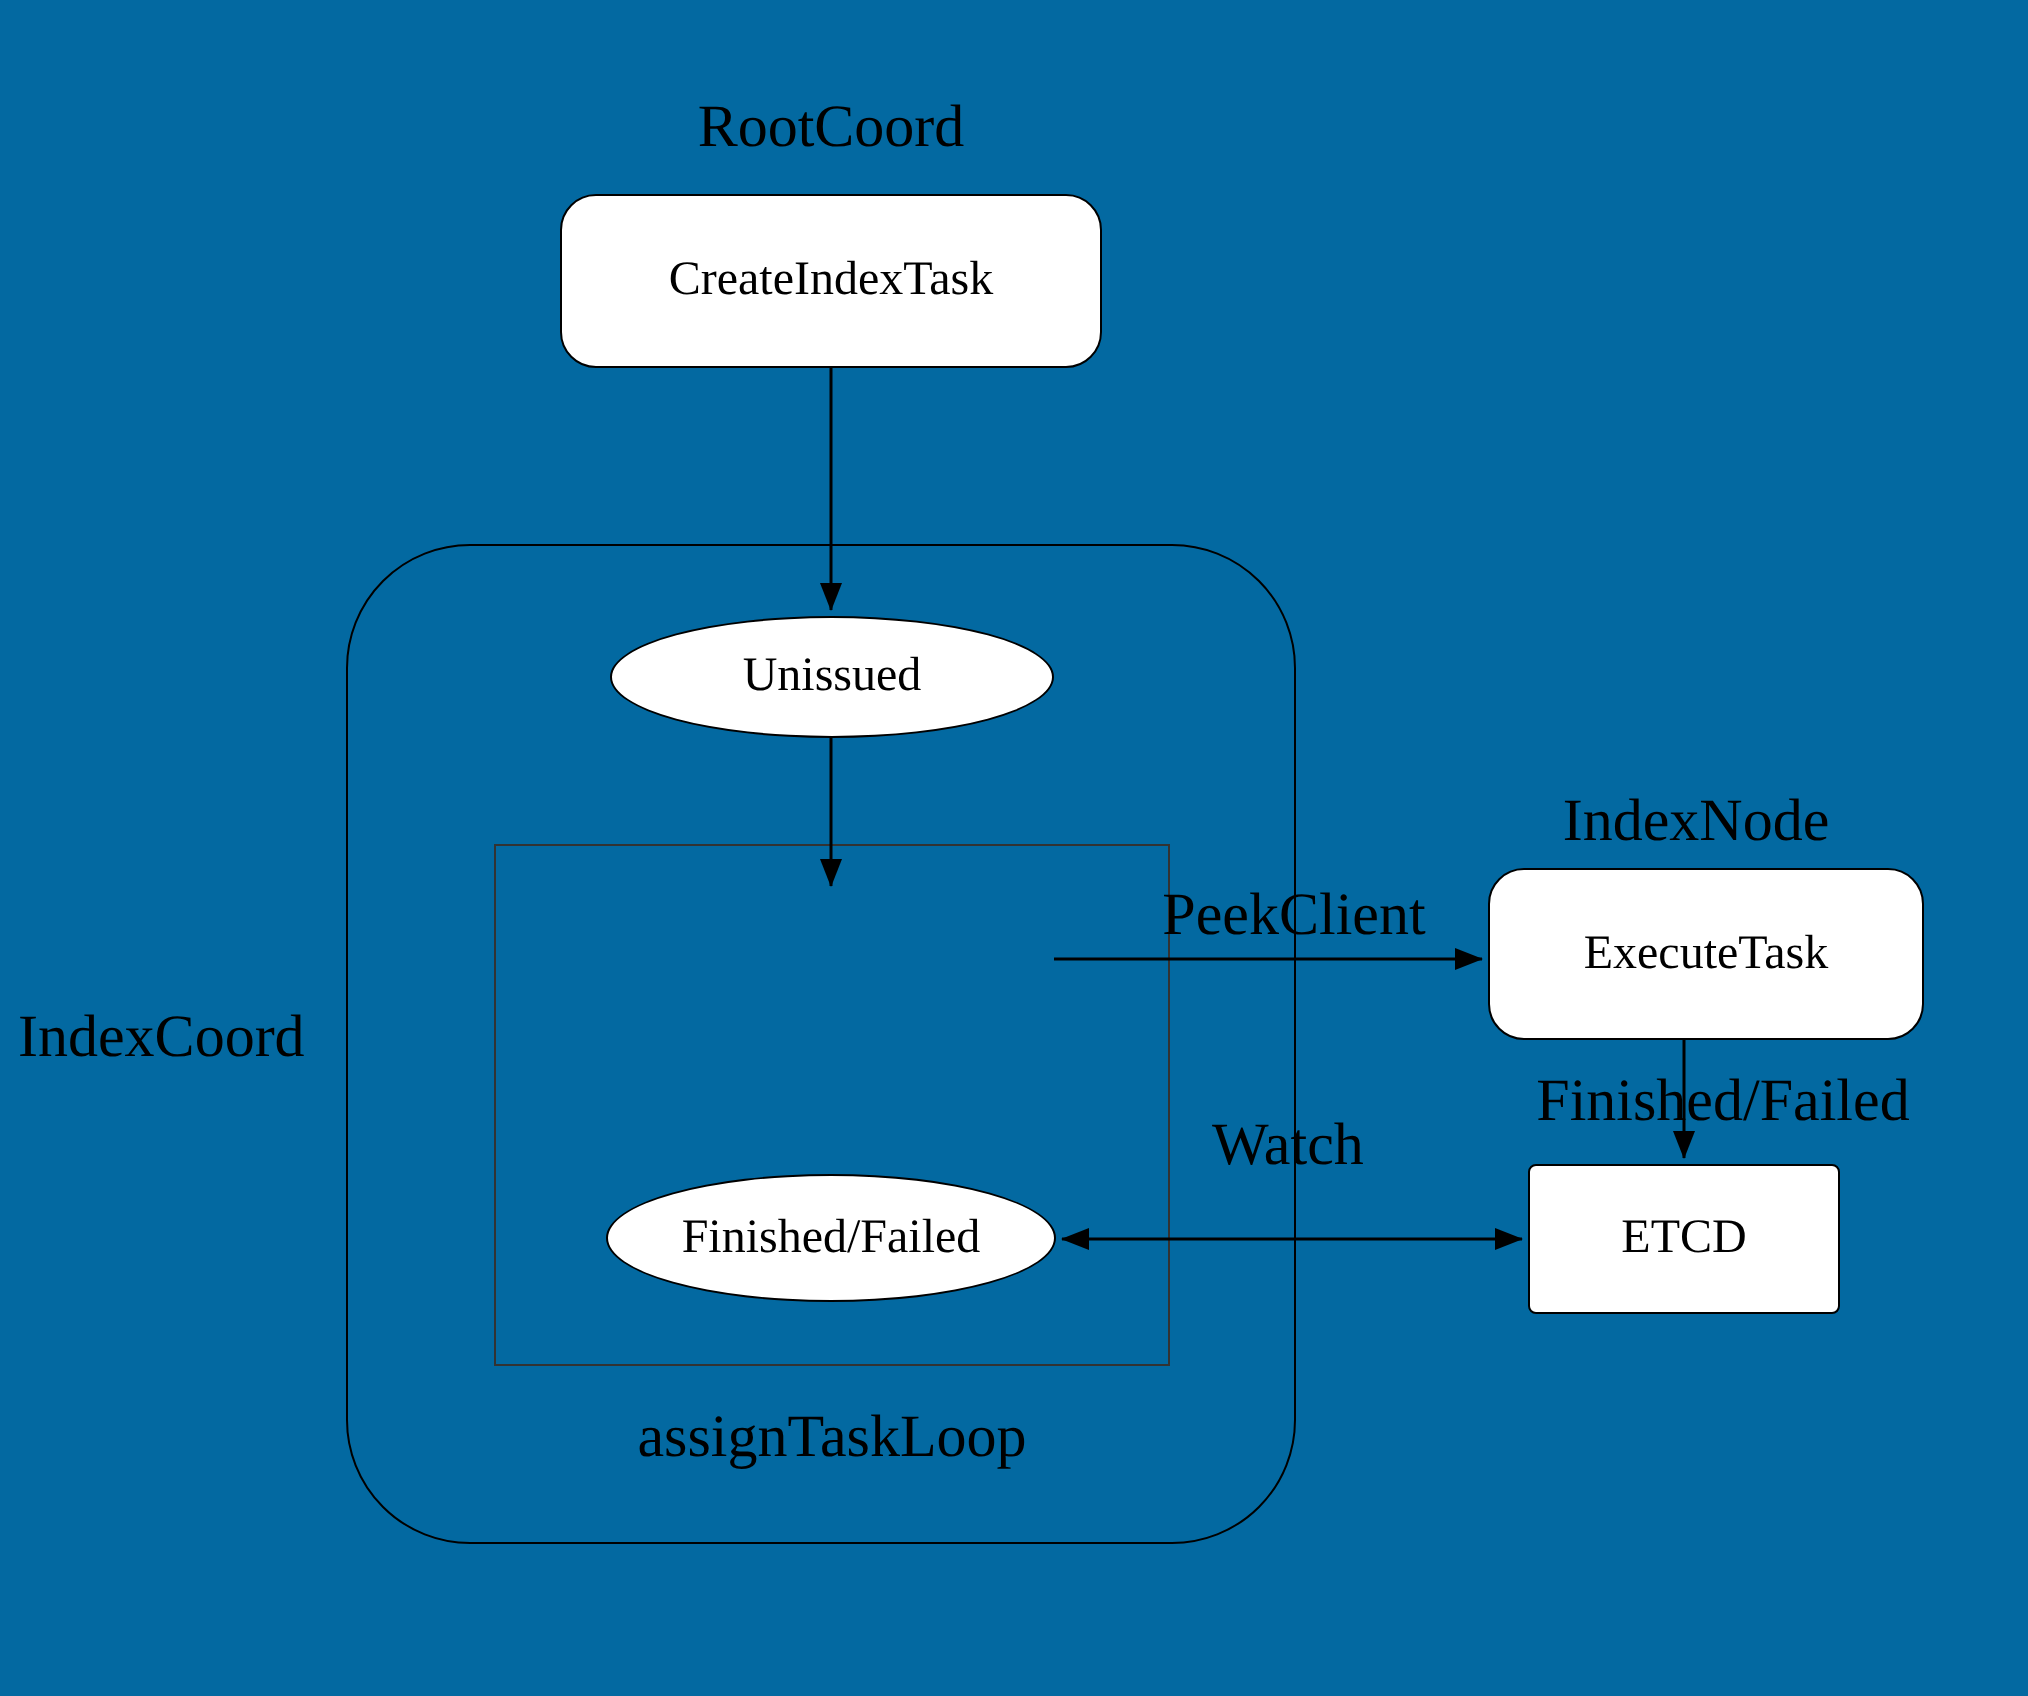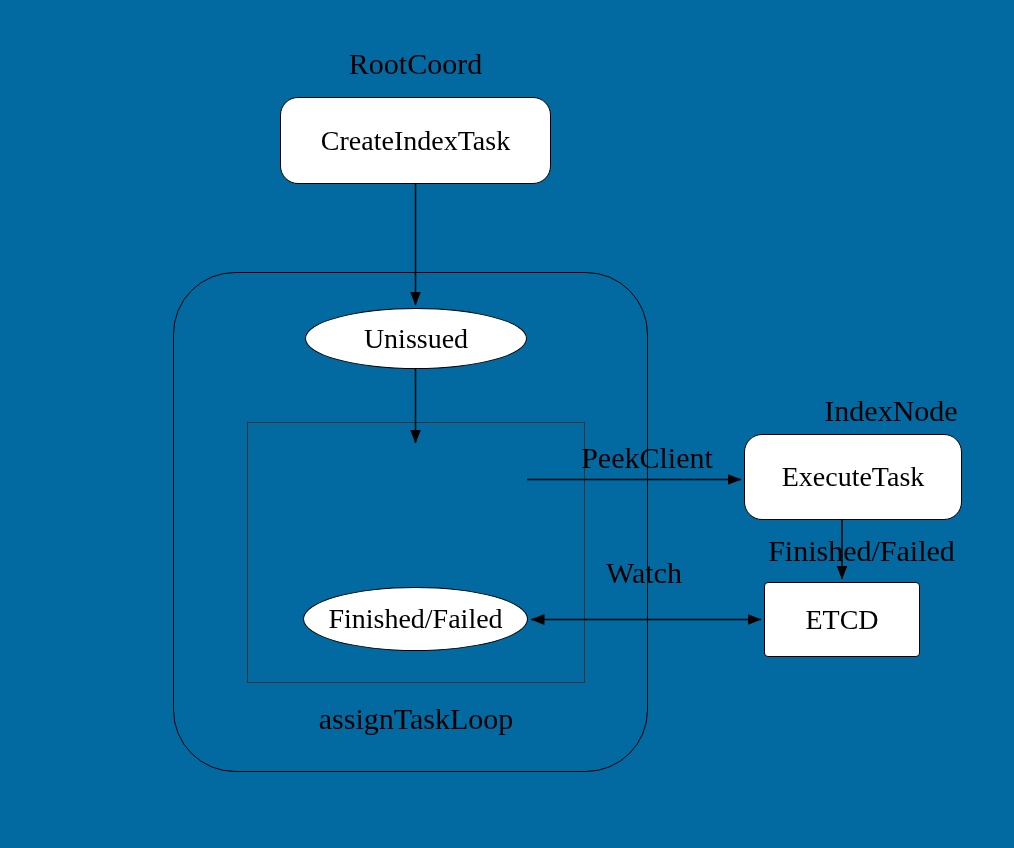--- a/index.html
+++ b/index.html
@@ -12,21 +12,21 @@
     color: #000000;
     overflow: hidden;
   }
   .node {
     position: absolute;
     display: flex;
     align-items: center;
     justify-content: center;
     border: 1.5px solid #000;
     background: #ffffff;
-    font-size: 28px;
+    font-size: 24px;
     box-sizing: border-box;
     z-index: 3;
     white-space: nowrap;
   }
   .rounded { border-radius: 18px; }
   .ellipse { border-radius: 50%; }
   .group-box {
     position: absolute;
     border: 1.5px solid #000;
     box-sizing: border-box;
@@ -50,21 +50,22 @@
 </style>
 </head>
 <body>
 
 <div class="canvas">
 
   <div class="group-box" style="left:173px; top:272px; width:475px; height:500px; border-radius:62px;"></div>
   <div class="group-box" style="left:247px; top:422px; width:338px; height:261px; border-color:#333;"></div>
 
   <div class="lbl" style="left:290px; top:46px; width:251px; text-align:center;">RootCoord</div>
-  <div class="lbl" style="left:773px; top:393px; width:150px; text-align:center;margin-left:43px;">IndexNode</div>
+  <div class="lbl" style="left:9px; top:501px; width:160px; text-align:left;">IndexCoord</div>
+  <div class="lbl" style="left:773px; top:393px; width:150px; text-align:center;">IndexNode</div>
   <div class="lbl" style="left:306px; top:701px; width:220px; text-align:center;">assignTaskLoop</div>
 
   <div class="node rounded" style="left:280px; top:97px; width:271px; height:87px;">CreateIndexTask</div>
   <div class="node ellipse" style="left:305px; top:308px; width:222px; height:61px;">Unissued</div>
   <div class="node ellipse" style="left:303px; top:587px; width:225px; height:64px;">Finished/Failed</div>
   <div class="node rounded" style="left:744px; top:434px; width:218px; height:86px;">ExecuteTask</div>
   <div class="node rounded" style="left:764px; top:582px; width:156px; height:75px; border-radius:4px;">ETCD</div>
 
   <div class="lbl" style="left:572px; top:440px; width:150px; text-align:center;">PeekClient</div>
   <div class="lbl" style="left:759px; top:533px; width:205px; text-align:center;">Finished/Failed</div>

